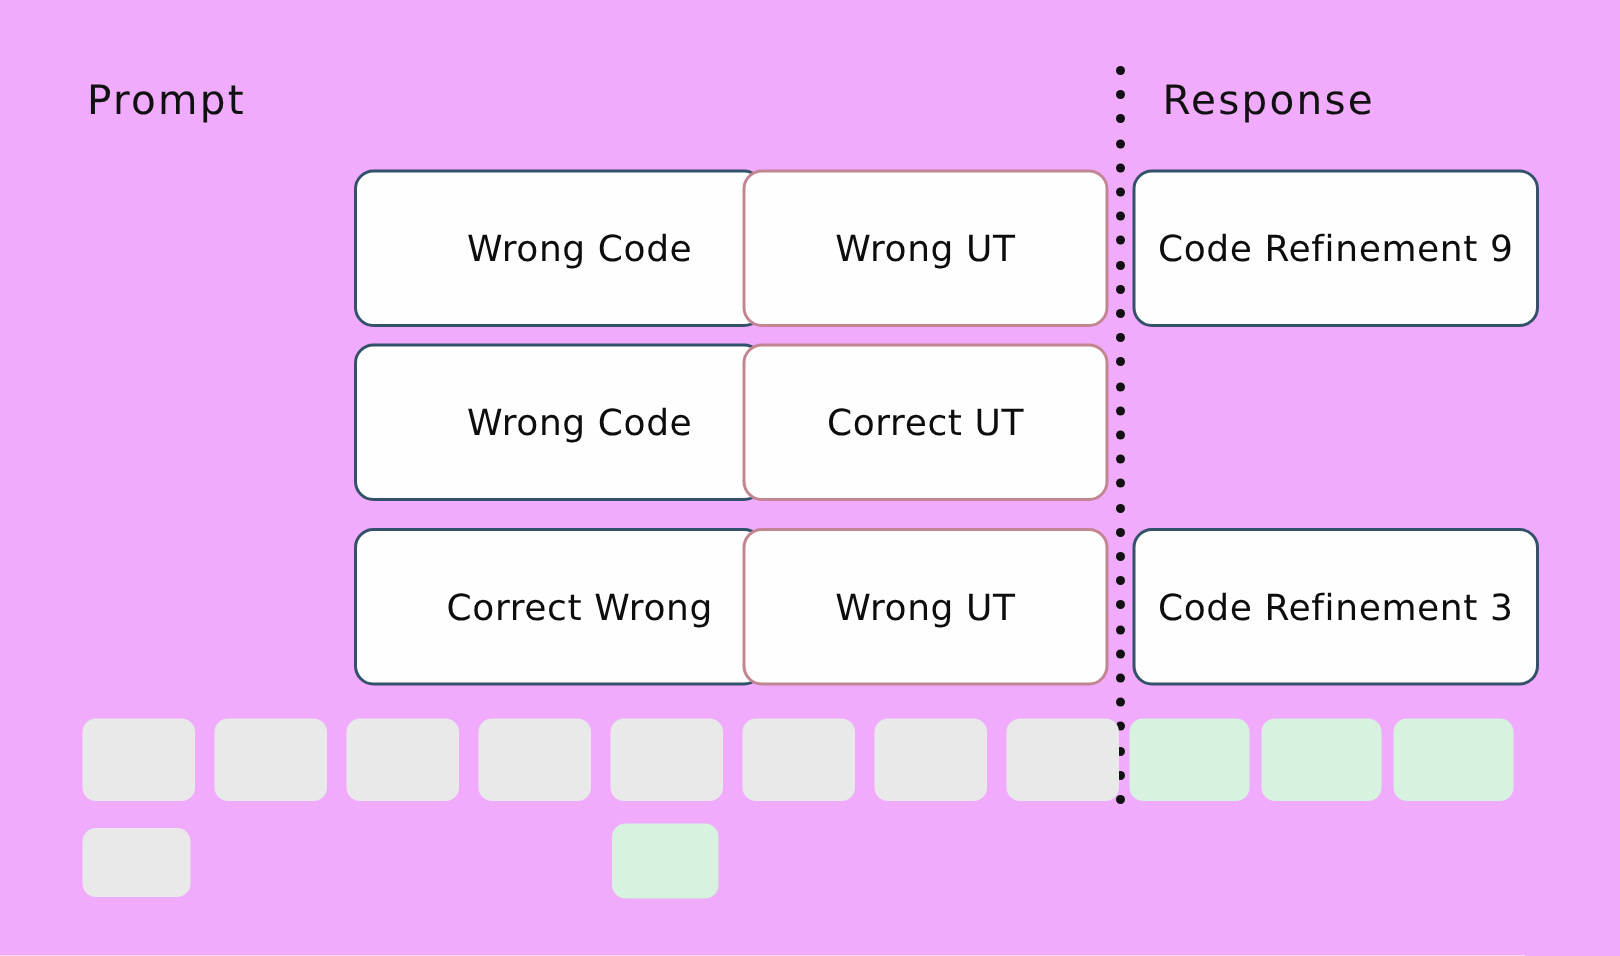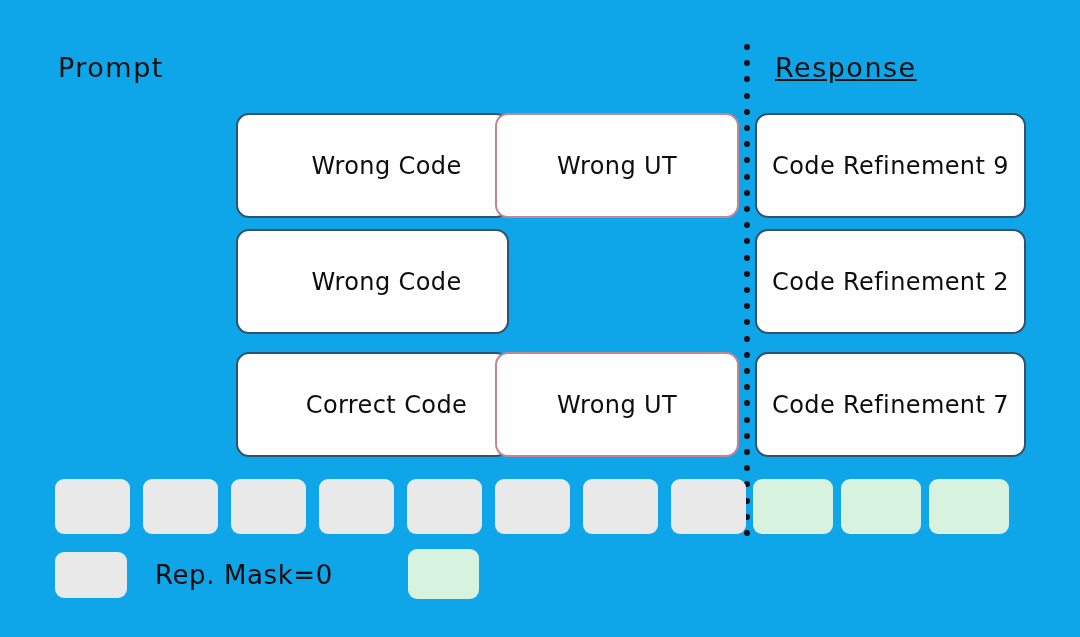--- a/index.html
+++ b/index.html
@@ -4,37 +4,37 @@
 <style>
   html, body {
     margin: 0;
     padding: 0;
     background: #ffffff;
   }
   #canvas {
     position: relative;
     width: 1080px;
     height: 637px;
-    background: #0ea5e9;
+    background: #f0abfc;
     overflow: hidden;
     font-family: "DejaVu Sans", sans-serif;
   }
 
   
   .section-label {
     position: absolute;
     font-family: "DejaVu Sans", sans-serif;
     font-size: 27px;
     font-weight: 400;
     color: #111111;
     letter-spacing: 1.5px;
     white-space: nowrap;
   }
   #label-prompt   { left: 58px;  top: 52px; }
-  #label-response { left: 775px; top: 52px; text-decoration: underline; }
+  #label-response { left: 775px; top: 52px; }
 
   
   #divider {
     position: absolute;
     left: 744px;
     top: 44px;
     width: 6px;
     height: 502px;
   }
   #divider .dot {
@@ -201,46 +201,45 @@
   <div class="card rose col-ut row-1">
     <span class="card-text">Wrong UT</span>
   </div>
   <div class="card blue col-resp row-1">
     <span class="card-text">Code Refinement 9</span>
   </div>
 
   <div class="card blue col-code row-2">
     <span class="card-text">Wrong Code</span>
   </div>
-  <div class="card blue col-resp row-2">
-    <span class="card-text">Code Refinement 2</span>
+  <div class="card rose col-ut row-2">
+    <span class="card-text">Correct UT</span>
   </div>
 
   <div class="card blue col-code row-3">
-    <span class="card-text">Correct Code</span>
+    <span class="card-text">Correct Wrong</span>
   </div>
   <div class="card rose col-ut row-3">
     <span class="card-text">Wrong UT</span>
   </div>
   <div class="card blue col-resp row-3">
-    <span class="card-text">Code Refinement 7</span>
+    <span class="card-text">Code Refinement 3</span>
   </div>
 
   <div id="mask-strip">
       <div class="chip gray" style="left: 55px; width: 75px;"></div>
       <div class="chip gray" style="left: 143px; width: 75px;"></div>
       <div class="chip gray" style="left: 231px; width: 75px;"></div>
       <div class="chip gray" style="left: 319px; width: 75px;"></div>
       <div class="chip gray" style="left: 407px; width: 75px;"></div>
       <div class="chip gray" style="left: 495px; width: 75px;"></div>
       <div class="chip gray" style="left: 583px; width: 75px;"></div>
       <div class="chip gray" style="left: 671px; width: 75px;"></div>
       <div class="chip green" style="left: 753px; width: 80px;"></div>
       <div class="chip green" style="left: 841px; width: 80px;"></div>
       <div class="chip green" style="left: 929px; width: 80px;"></div>
     </div>
 
   <div class="legend-swatch gray" id="legend-swatch-0"></div>
-  <div class="legend-text" id="legend-text-0">Rep. Mask=0</div>
 
   <div class="legend-swatch green" id="legend-swatch-1"></div>
 
 </div>
 
 </body></html>

